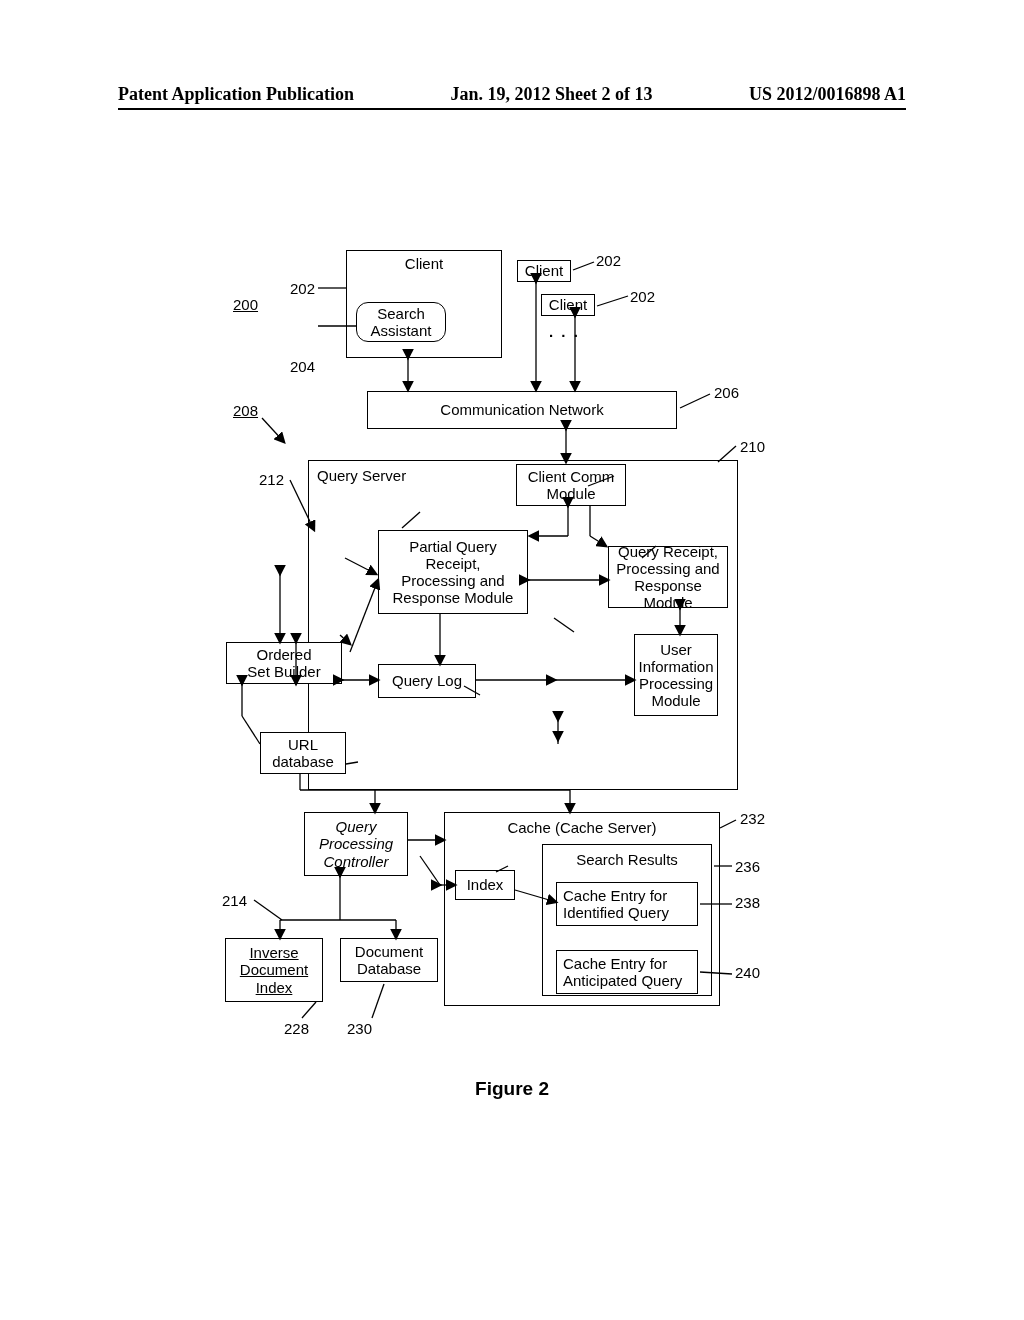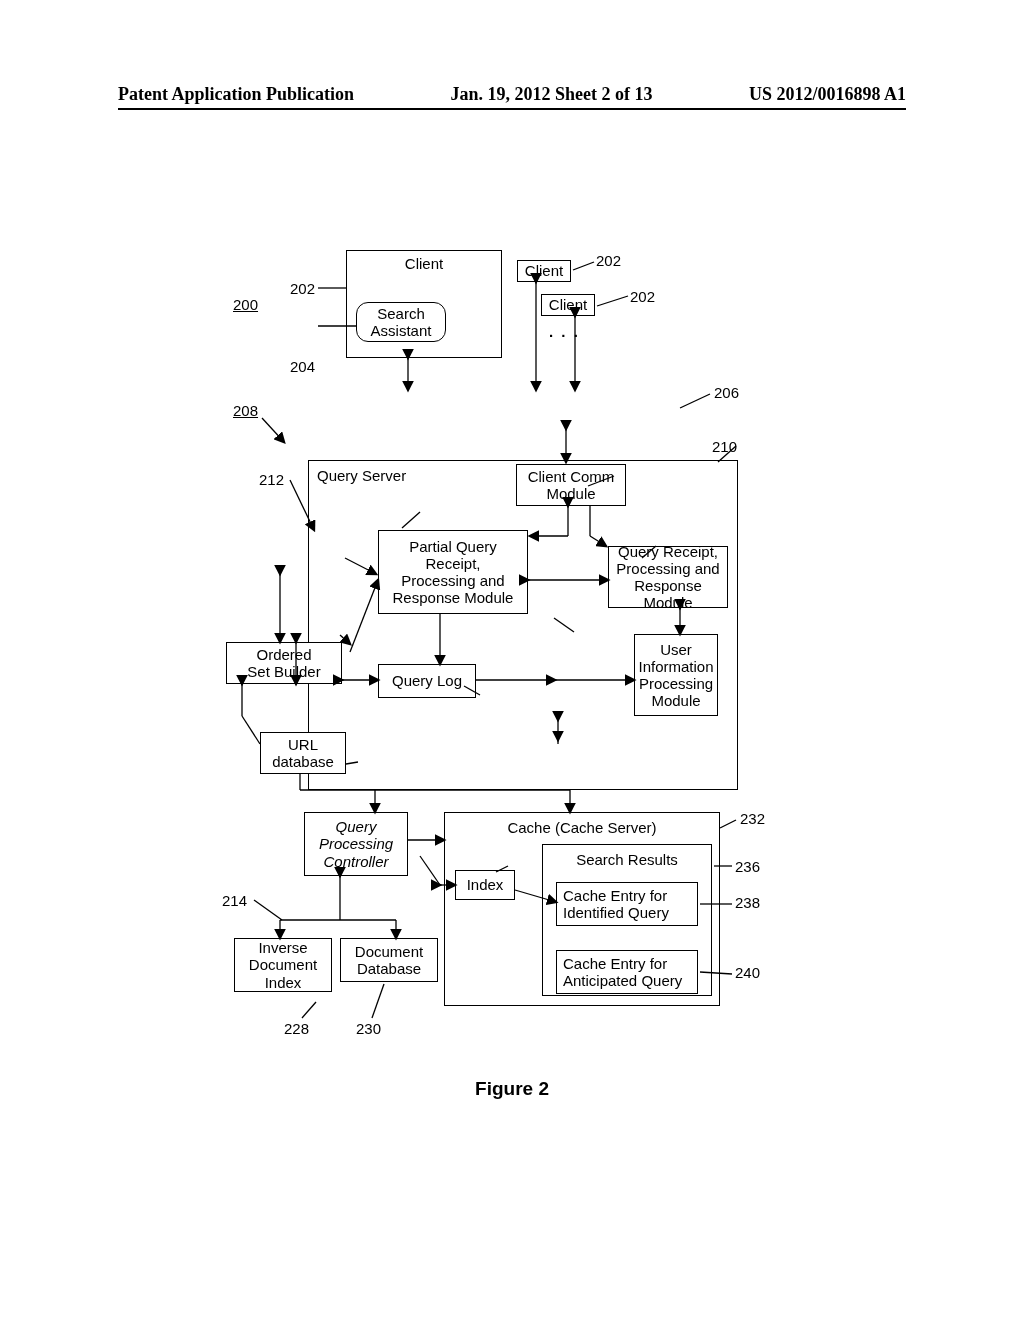--- a/index.html
+++ b/index.html
@@ -88,31 +88,31 @@
 
   <div class="diagram">
 
     <span class="label underline" style="left:233px; top:156px;">200</span>
     <span class="label" style="left:290px; top:140px;">202</span>
     <span class="label" style="left:596px; top:112px;">202</span>
     <span class="label" style="left:630px; top:148px;">202</span>
     <span class="label" style="left:290px; top:178px;margin-top:40px;">204</span>
     <span class="label" style="left:714px; top:244px;">206</span>
     <span class="label underline" style="left:233px; top:262px;">208</span>
-    <span class="label" style="left:712px; top:298px;text-align:center;">210</span>
+    <span class="label" style="left:740px; top:298px;text-align:center;">210</span>
     <span class="label" style="left:259px; top:331px;">212</span>
     <span class="label" style="left:222px; top:752px;">214</span>
     <span class="label" style="left:616px; top:328px;">216</span>
     <span class="label" style="left:660px; top:396px;">218</span>
     <span class="label" style="left:424px; top:360px;">220</span>
     <span class="label" style="left:576px; top:482px;">222</span>
     <span class="label" style="left:484px; top:548px;">224</span>
     <span class="label" style="left:362px; top:616px;">225</span>
     <span class="label" style="left:284px; top:880px;">228</span>
-    <span class="label" style="left:356px; top:880px;">230</span>
+    <span class="label" style="left:347px; top:880px;">230</span>
     <span class="label" style="left:740px; top:670px;">232</span>
     <span class="label" style="left:512px; top:717px;">234</span>
     <span class="label" style="left:735px; top:718px;">236</span>
     <span class="label" style="left:735px; top:754px;">238</span>
     <span class="label" style="left:735px; top:824px;">240</span>
     <span class="label" style="left:314px; top:487px;">242</span>
 
     <span class="label dots" style="left:549px; top:183px;">. . .</span>
 
     <div class="box" style="left:346px; top:110px; width:156px; height:108px; align-items:flex-start; padding-top:4px;">
@@ -122,20 +122,23 @@
       <span>Search
 Assistant</span>
     </div>
     <div class="box" style="left:517px; top:120px; width:54px; height:22px;">
       <span>Client</span>
     </div>
     <div class="box" style="left:541px; top:154px; width:54px; height:22px;">
       <span>Client</span>
     </div>
 
+    <div class="box" style="left:367px; top:251px; width:310px; height:38px;">
+      <span>Communication Network</span>
+    </div>
 
     <div class="box" style="left:308px; top:320px; width:430px; height:330px; align-items:flex-start; justify-content:flex-start; padding:6px 8px;">
       <span>Query Server</span>
     </div>
 
 
     <div class="box" style="left:516px; top:324px; width:110px; height:42px; white-space:pre-line;">
       <span>Client Comm
 Module</span>
     </div>
@@ -195,21 +198,21 @@
     <div class="box" style="left:556px; top:742px; width:142px; height:44px; white-space:pre-line; justify-content:flex-start; text-align:left; padding-left:6px;">
       <span>Cache Entry for
 Identified Query</span>
     </div>
 
     <div class="box" style="left:556px; top:810px; width:142px; height:44px; white-space:pre-line; justify-content:flex-start; text-align:left; padding-left:6px;">
       <span>Cache Entry for
 Anticipated Query</span>
     </div>
 
-    <div class="box" style="left:234px; top:798px; width:98px; height:54px; white-space:pre-line;">
+    <div class="box" style="left:225px; top:798px; width:98px; height:64px; white-space:pre-line;text-decoration:underline;">
       <span>Inverse
 Document
 Index</span>
     </div>
 
     <div class="box" style="left:340px; top:798px; width:98px; height:44px; white-space:pre-line;">
       <span>Document
 Database</span>
     </div>
 

